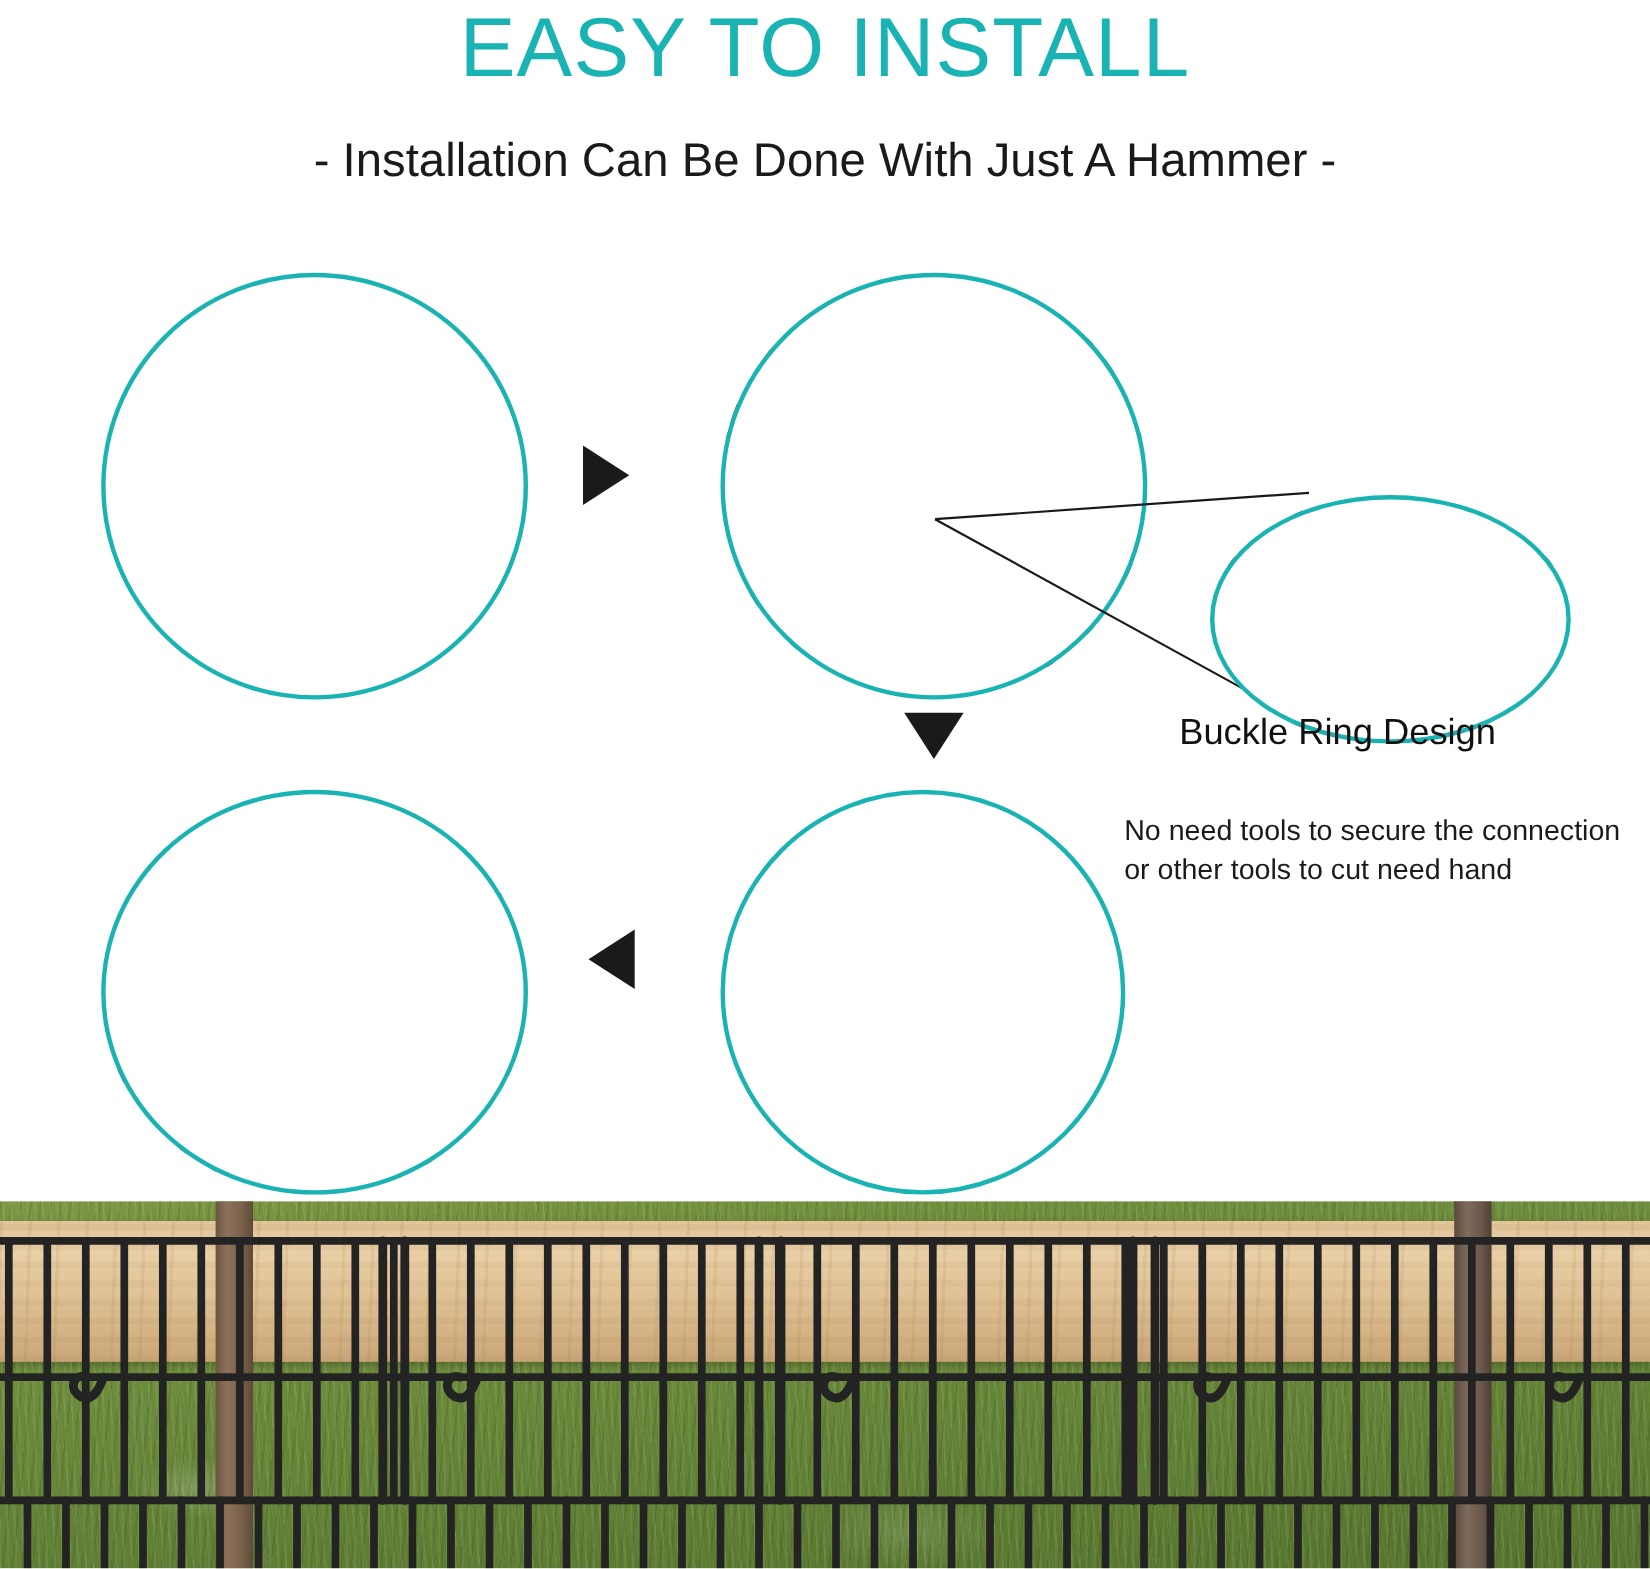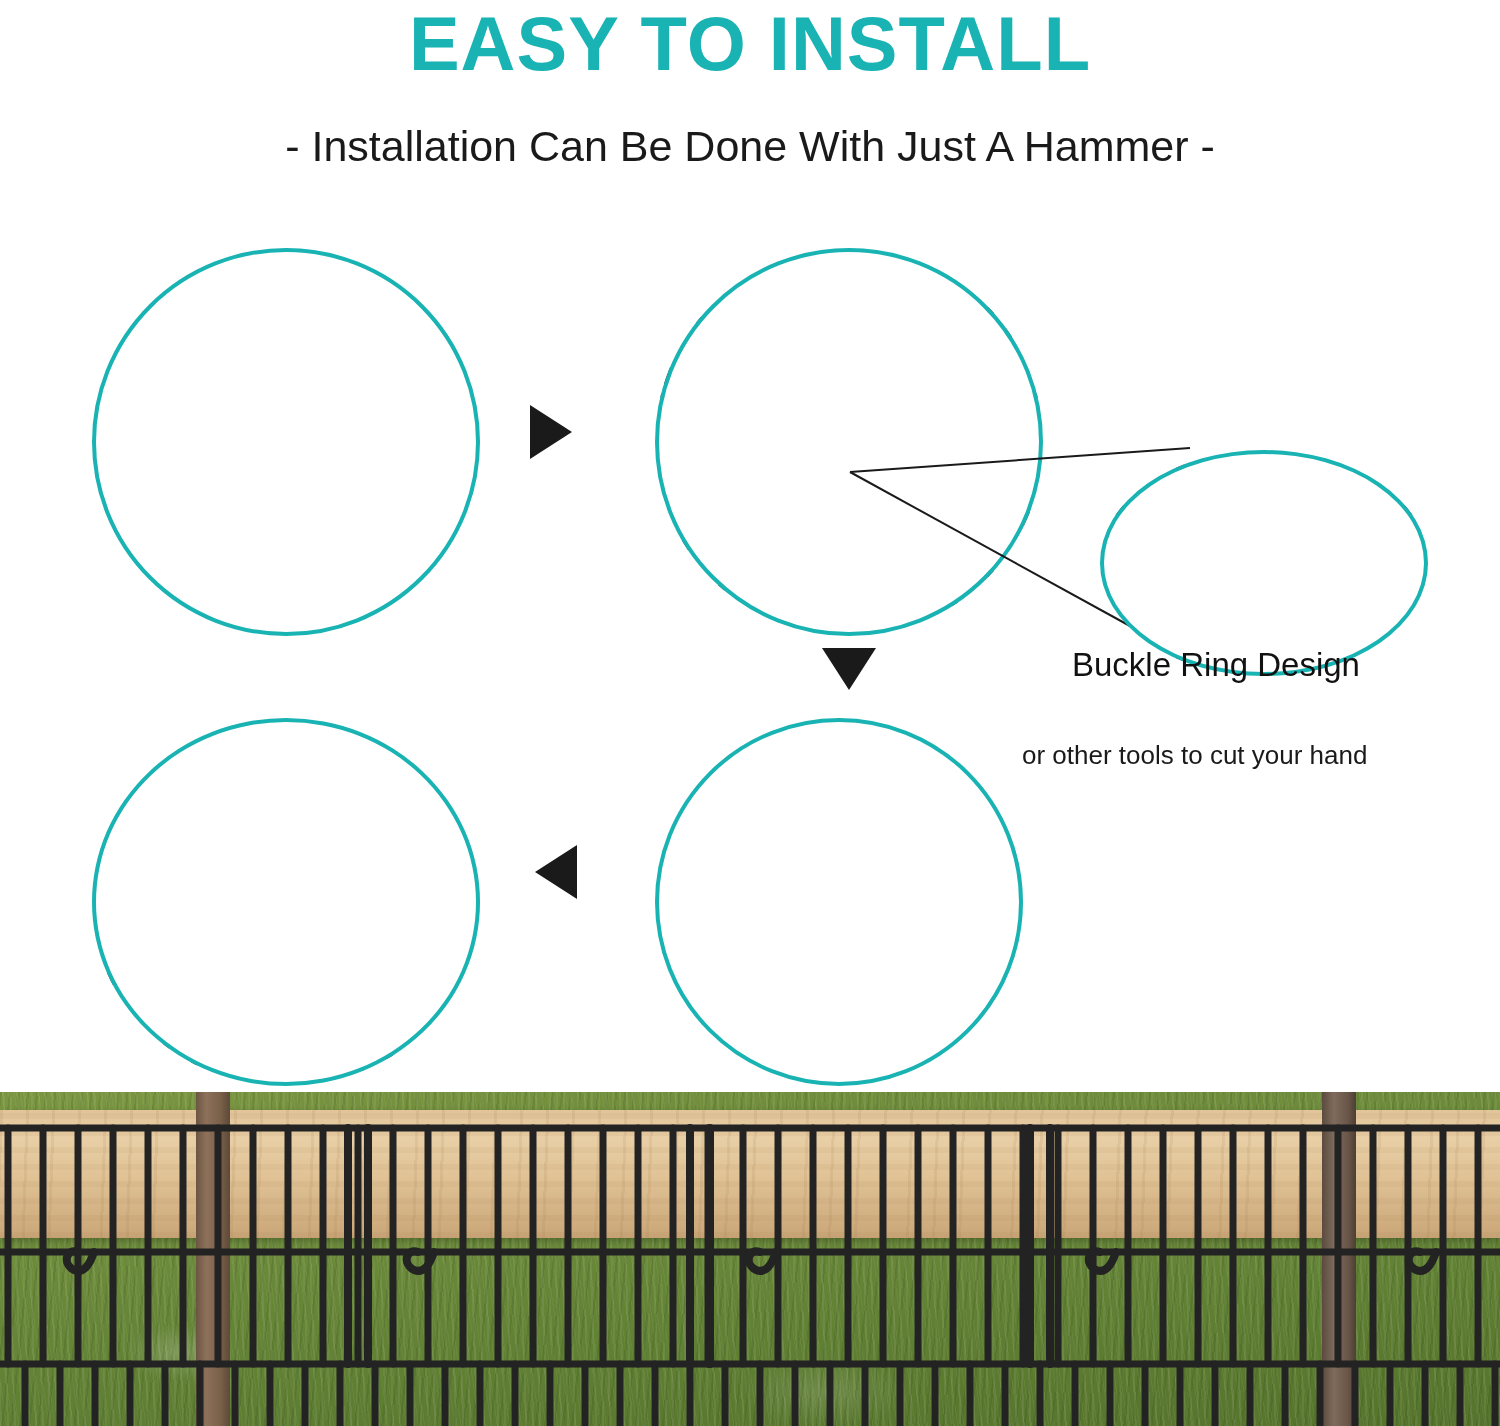--- a/index.html
+++ b/index.html
@@ -16,21 +16,21 @@
   }
 
   
   .headline {
     position: absolute;
     top: 2px;
     left: 0;
     width: 1500px;
     text-align: center;
     font-size: 76px;
-    font-weight: bold;
+    font-weight: normal;
     letter-spacing: 1px;
     color: #19b3b3;
     line-height: 1.1;
   }
   .subhead {
     position: absolute;
     top: 122px;
     left: 0;
     width: 1500px;
     text-align: center;
@@ -261,21 +261,22 @@
       <line x1="10" y1="60" x2="318" y2="60"></line>
       <line x1="10" y1="108" x2="318" y2="108"></line>
       <path d="M112 108 C 96 104, 92 122, 106 128 C 122 134, 134 118, 140 106 C 148 92, 170 92, 178 104" stroke-width="11"></path>
     </g>
   </svg>
 </div>
 <div class="circle c3"></div>
 
 <div class="callout-title">Buckle Ring Design</div>
 <div class="callout-body">
-  <div>or other tools to cut your hand</div>
+  <div>No need tools to secure the connection</div>
+  <div>or other tools to cut need hand</div>
 </div>
 
 <div class="arrow arrow-down a2"></div>
 
 <div class="clip c4">
   <svg width="368" height="368" viewBox="0 0 368 368">
     <g class="wire" fill="none" stroke-width="5" stroke-linecap="round">
 
       <line x1="52" y1="80" x2="178" y2="80"></line>
       <line x1="52" y1="140" x2="178" y2="140"></line>

